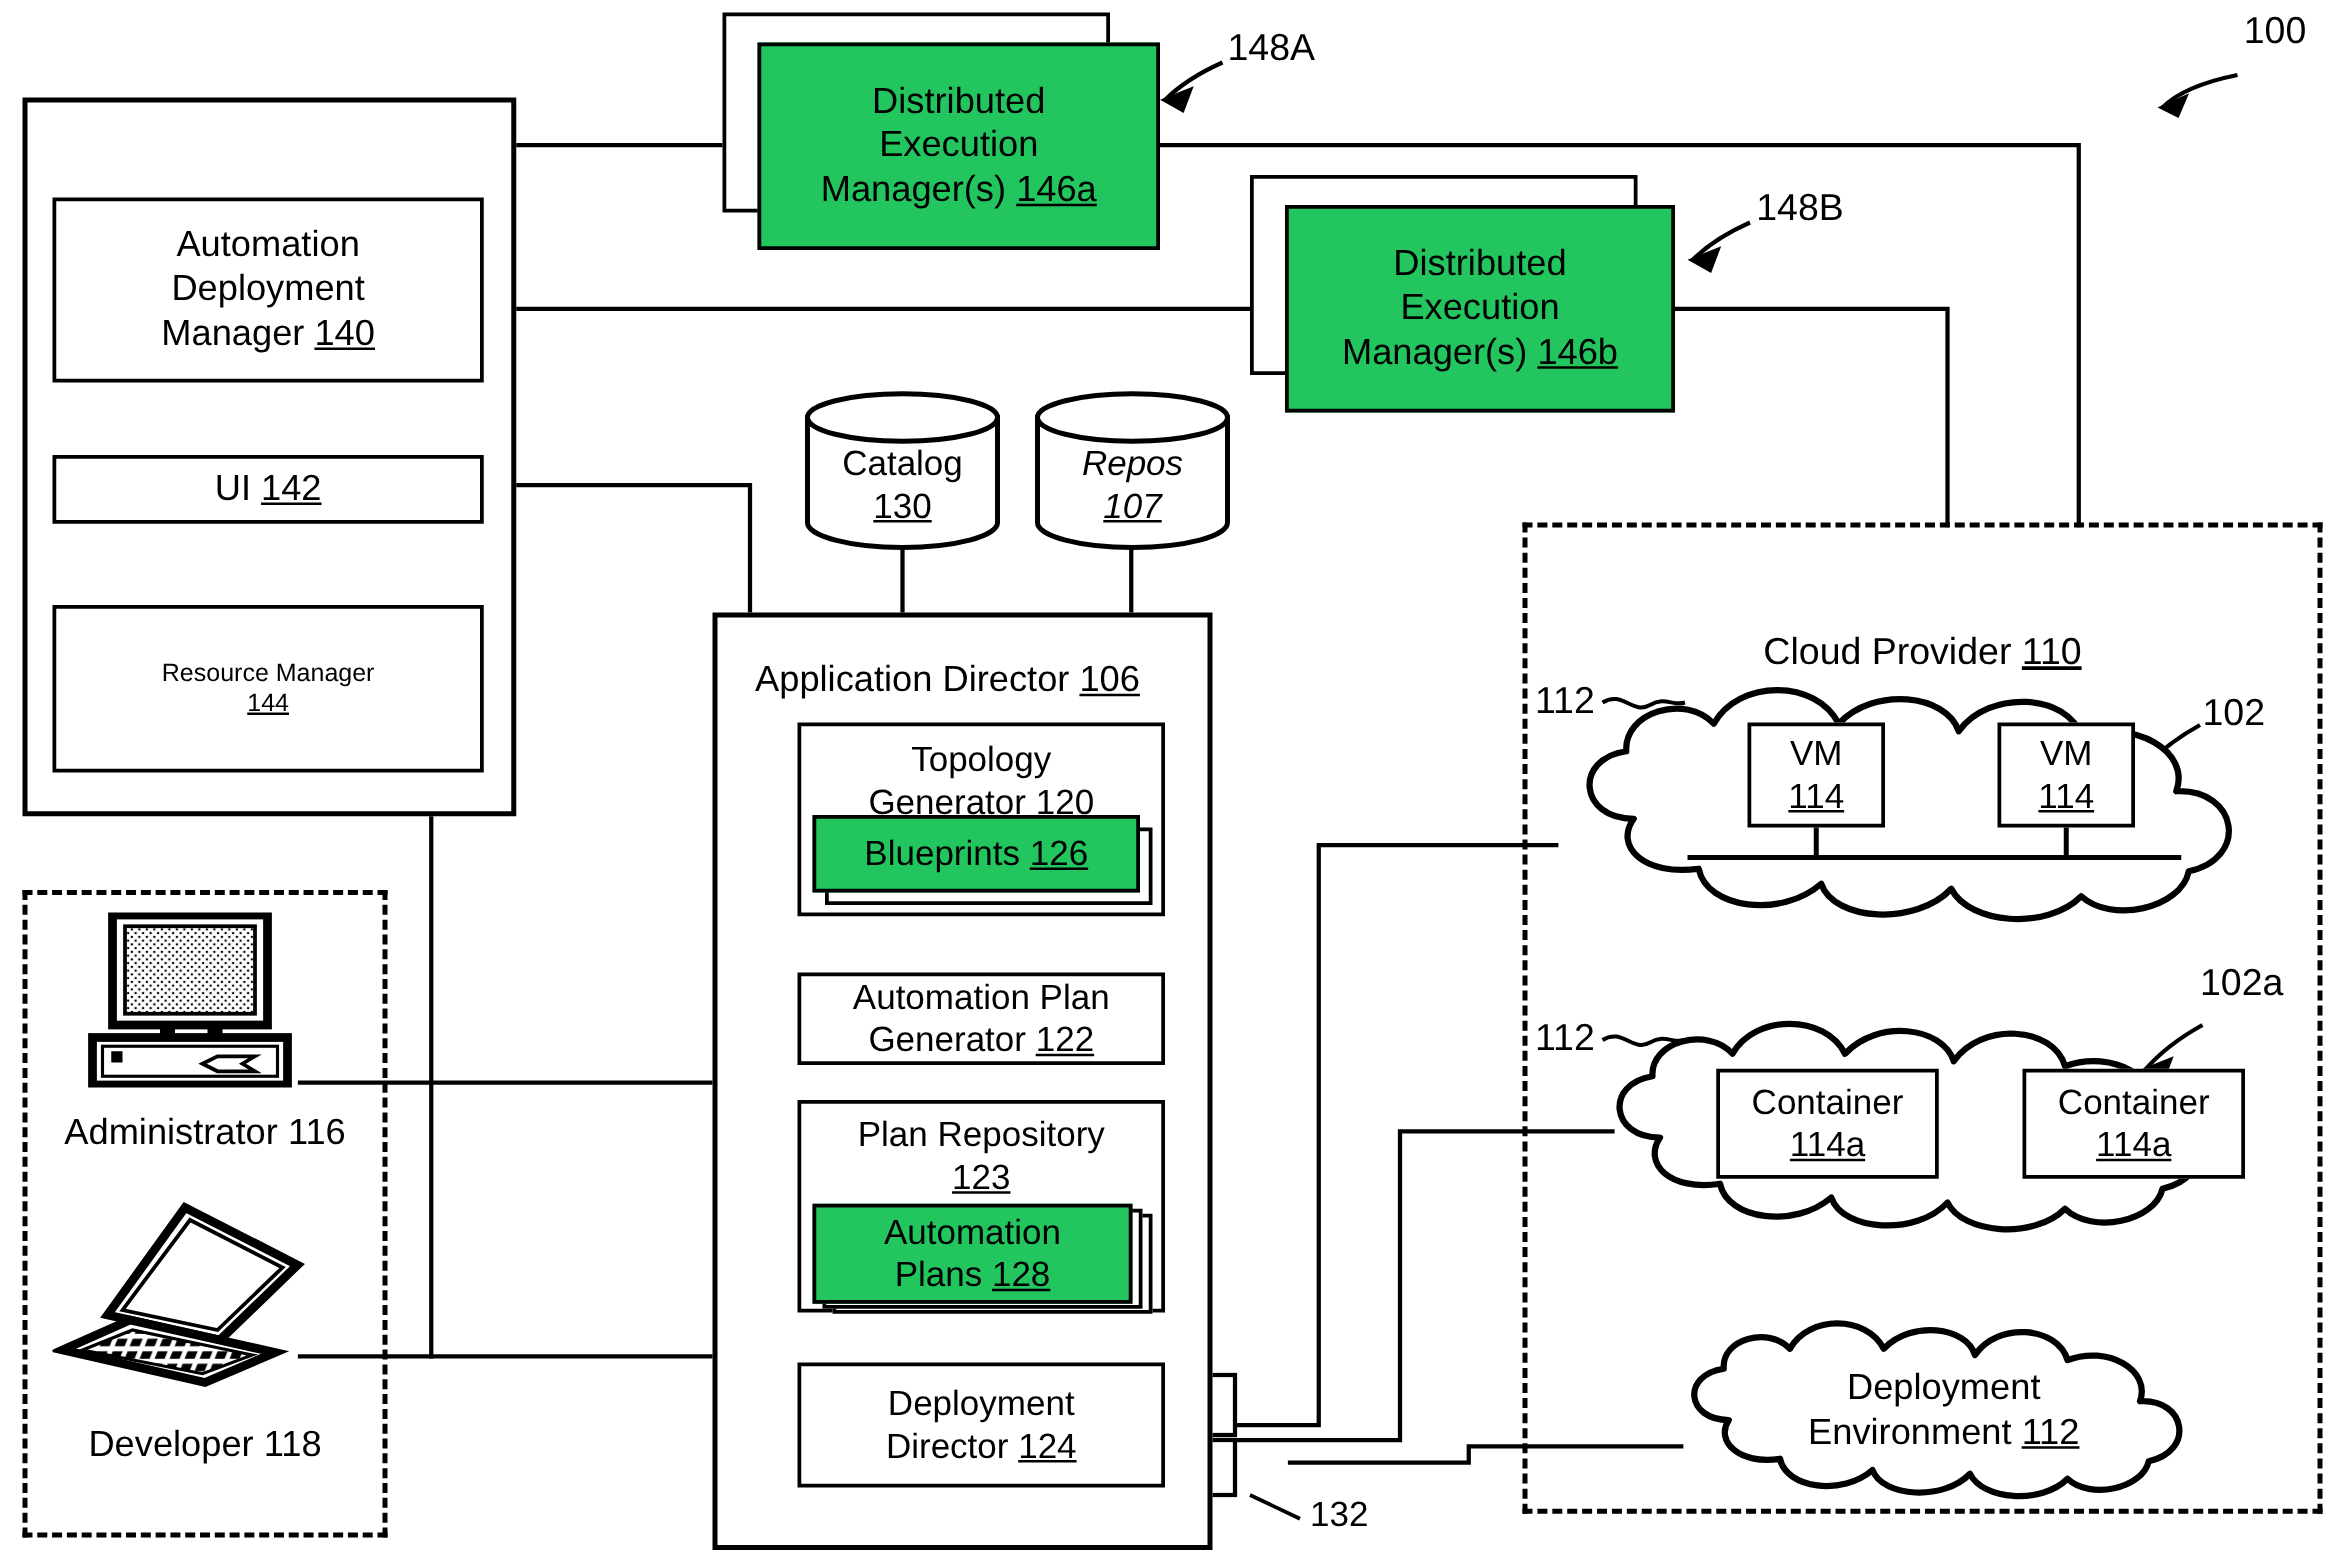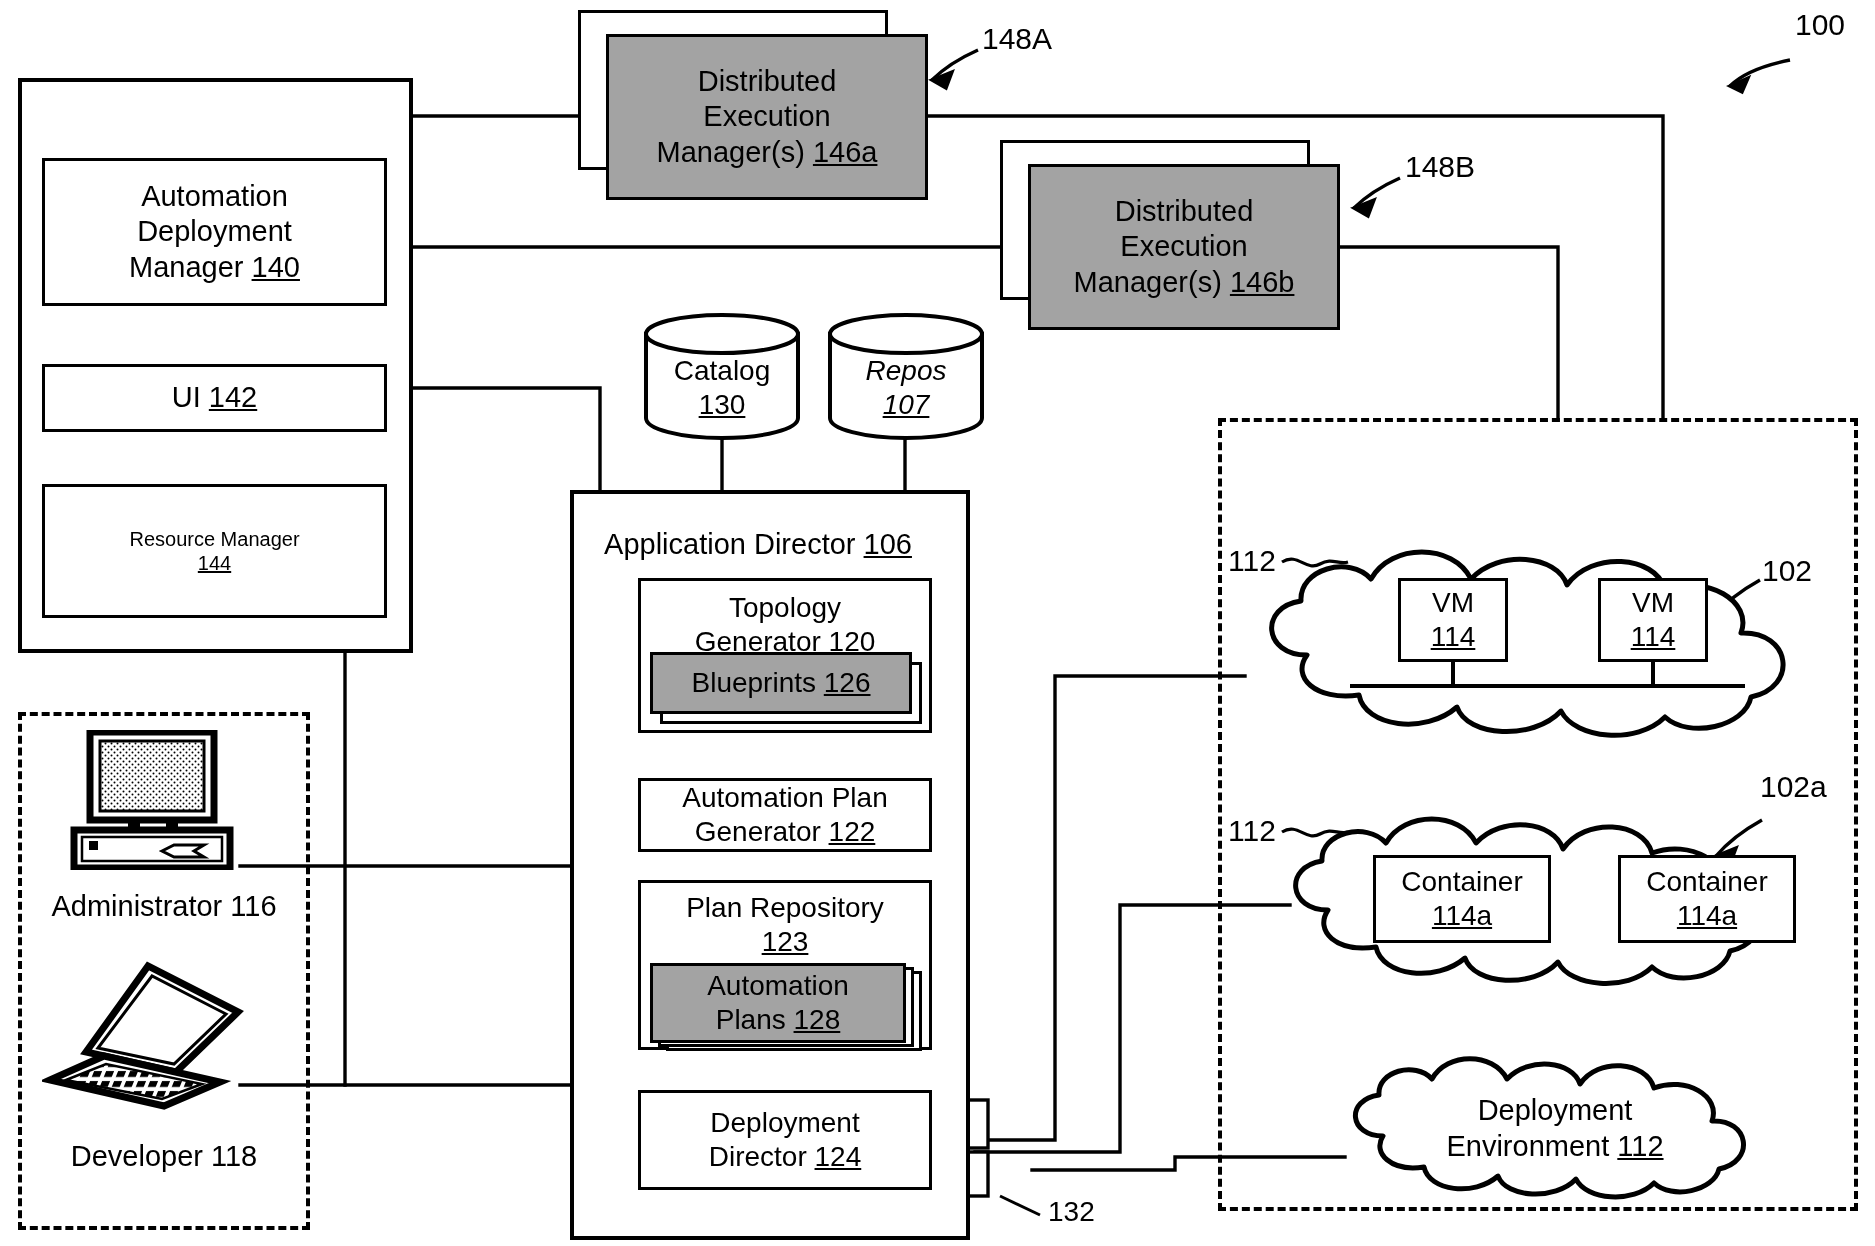--- a/index.html
+++ b/index.html
@@ -72,21 +72,21 @@
   .stack .sheet {
     position: absolute;
     box-sizing: border-box;
     border: 3px solid #000;
     background: #fff;
   }
   .stack .front {
     position: absolute;
     box-sizing: border-box;
     border: 3px solid #000;
-    background: #a3a3a3;
+    background: #22c55e;
     display: flex;
     flex-direction: column;
     align-items: center;
     justify-content: center;
     text-align: center;
     line-height: 1.22;
   }
 
   
   .cyl {
@@ -204,21 +204,21 @@
 
   <div class="node" style="left:42px; top:158px; width:345px; height:148px; font-size:29px;">
     <span class="ln">Automation</span>
     <span class="ln">Deployment</span>
     <span class="ln">
       <span>Manager</span>
       <span class="u">140</span>
     </span>
   </div>
 
-  <div class="node" style="left:42px; top:364px; width:345px; height:68px; font-size:29px;">
+  <div class="node" style="left:42px; top:364px; width:345px; height:55px; font-size:29px;">
     <span class="ln">
       <span>UI</span>
       <span class="u">142</span>
     </span>
   </div>
 
   <div class="node" style="left:42px; top:484px; width:345px; height:134px; font-size:20px;">
     <span class="ln">Resource Manager</span>
     <span class="ln u">144</span>
   </div>
@@ -372,20 +372,24 @@
       <path d="M 8,120 L 62,96 L 178,122 L 122,146 Z" fill="#fff" stroke="#000" stroke-width="7"></path>
       <path d="M 24,120 L 64,104 L 160,124 L 120,139 Z" fill="url(#keys)" stroke="#000" stroke-width="2.5"></path>
     </svg>
   </div>
   <div class="device-label" style="left:18px; top:1140px; width:292px; font-size:29px;">
     <span>Developer</span>
     <span>118</span>
   </div>
 
   <div class="frame-dashed" style="left:1218px; top:418px; width:640px; height:793px;"></div>
+  <div class="frame-title" style="left:1218px; top:505px; width:640px; font-size:30px;">
+    <span>Cloud Provider</span>
+    <span class="u">110</span>
+  </div>
 
   <div class="cloud" style="left:1245px; top:535px; width:600px; height:215px;">
     <svg width="600" height="215" viewBox="0 0 600 215" xmlns="http://www.w3.org/2000/svg">
       <path d="M 62,120
                C 18,120 14,72 56,66
                C 54,34 104,20 126,44
                C 146,8 208,8 226,44
                C 254,14 312,20 322,50
                C 346,16 410,20 420,54
                C 462,40 508,66 496,98

